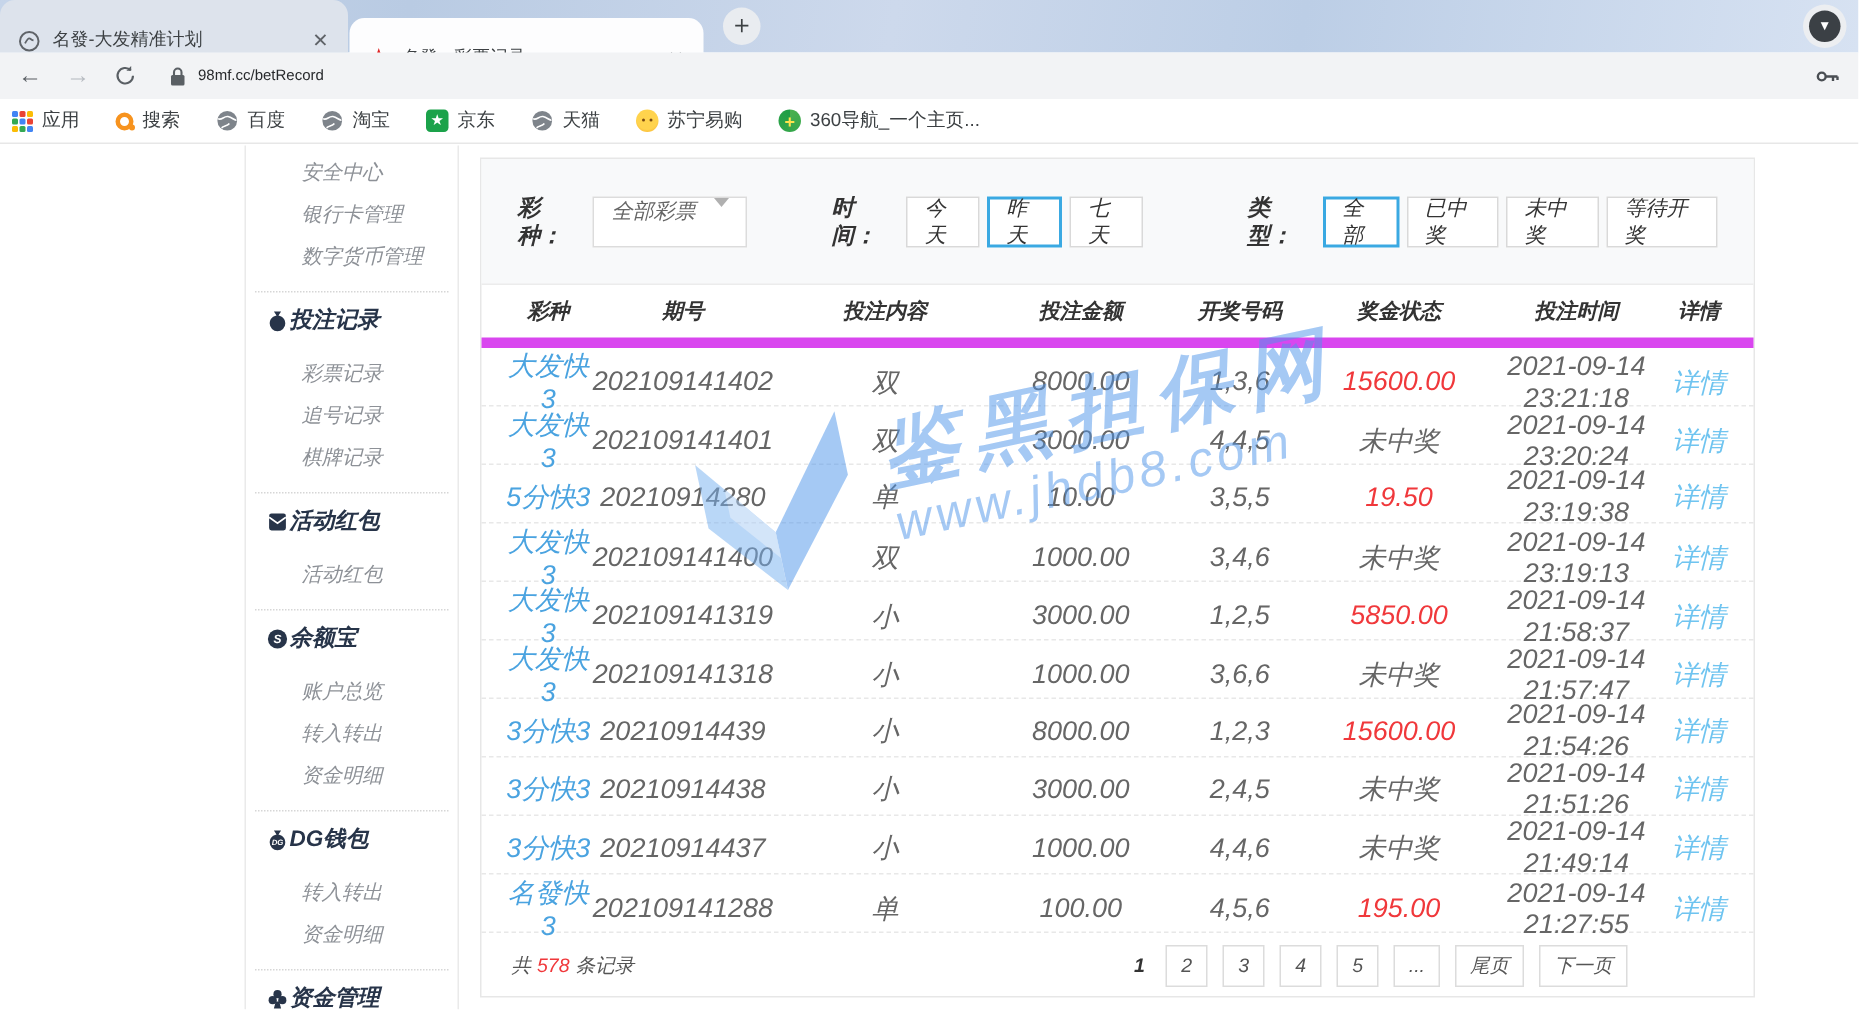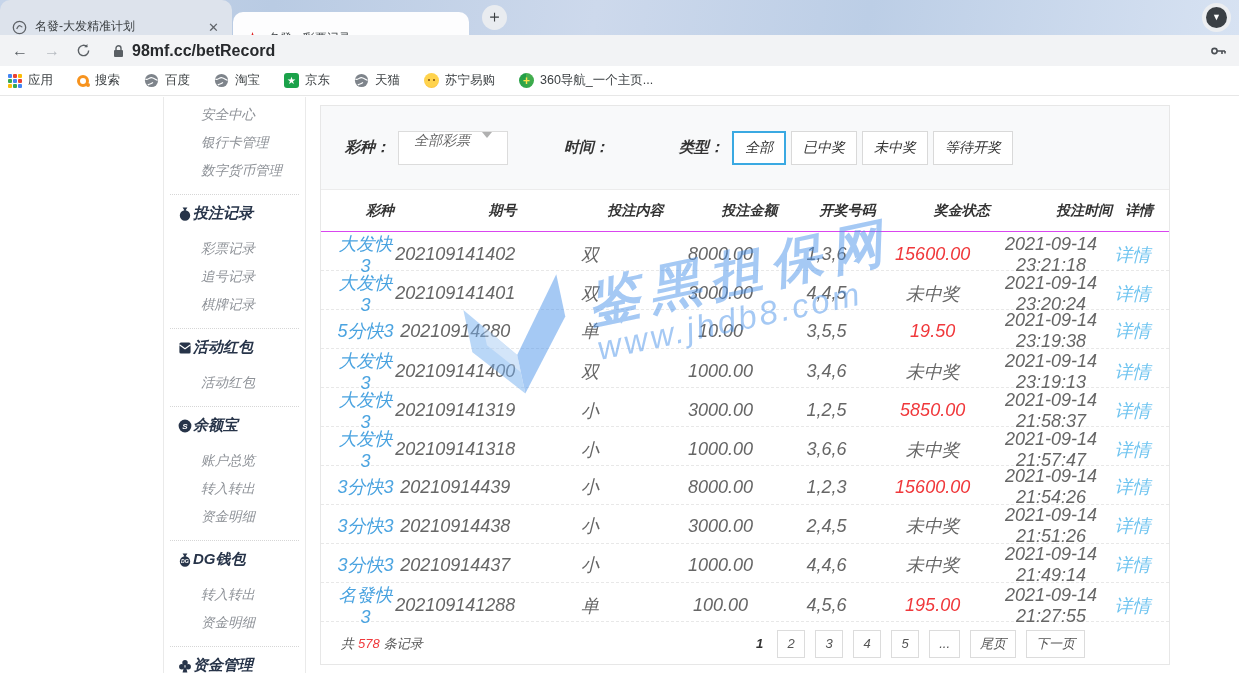--- a/index.html
+++ b/index.html
@@ -21,21 +21,21 @@
     background:#eceef1; display:flex; align-items:center; justify-content:center; cursor:pointer; }
   .corner-btn .inner { width:21px; height:21px; border-radius:50%; background:#3b4045; display:flex;
     align-items:center; justify-content:center; }
   .corner-btn .inner span { color:#fff; font-size:9px; line-height:1; }
 
   .toolbar { position:absolute; left:0; top:35px; width:1239px; height:31px; background:#f2f3f5;
     display:flex; align-items:center; padding:0 12px; gap:16px; }
   .nav-ic { font-size:16px; color:#5a5f64; cursor:pointer; line-height:1; }
   .nav-ic.disabled { color:#b7bbc1; }
   .url-box { display:flex; align-items:center; gap:8px; margin-left:6px; }
-  .url-text { font-size:16px; color:#27292c;font-weight:bold; }
+  .url-text { font-size:10px; color:#27292c; }
   .toolbar .right { margin-left:auto; display:flex; align-items:center; }
 
   .bookmarks { position:absolute; left:0; top:66px; width:1239px; height:30px; background:#fff;
     border-bottom:1px solid #e7e7e7; display:flex; align-items:center; padding:0 8px; gap:24px; }
   .bm { display:flex; align-items:center; gap:6px; font-size:12.5px; color:#3c4043; cursor:pointer; white-space:nowrap; }
   .apps-grid { display:grid; grid-template-columns:repeat(3,4px); grid-template-rows:repeat(3,4px); gap:1px; }
   .apps-grid i { width:4px; height:4px; border-radius:1px; }
   .ring-ic { width:12px; height:12px; border:3px solid #f7931e; border-radius:50%; position:relative; }
   .ring-ic::after { content:""; position:absolute; right:-4px; bottom:-3px; width:4px; height:4px; background:#f7931e; border-radius:50%; }
   .globe-ic { width:15px; height:15px; }
@@ -68,21 +68,21 @@
   .caret { width:0; height:0; border-left:5px solid transparent; border-right:5px solid transparent;
     border-top:6px solid #b0b0b0; }
   .f-group { display:flex; align-items:center; gap:5px; }
   .f-btn { height:34px; min-width:46px; padding:0 11px; background:#fff; border:1px solid #d9d9d9;
     font-size:14px; color:#333; display:flex; align-items:center; justify-content:center; cursor:pointer; }
   .f-btn.selected { border:2px solid #3aa9e2; }
   .gap1 { margin-left:56px; } .gap2 { margin-left:70px; }
 
   .thead, .trow { display:grid; grid-template-columns:7% 15% 18% 14% 12% 14% 15% 5%; align-items:center;
     text-align:center; padding:0 16px; }
-  .thead { height:42px; font-size:14px; font-weight:bold; color:#333; border-bottom:1px solid #d946ef;text-align:right; }
+  .thead { height:42px; font-size:14px; font-weight:bold; color:#333; border-bottom:7px solid #d946ef; }
   .trow { height:39px; font-size:18px; color:#666; border-bottom:1px dashed #e8e8e8; }
   .c-lottery { color:#4aa3e0; cursor:pointer; }
   .c-status.win { color:#f0383b; }
   .c-detail { color:#6fc4f0; cursor:pointer; }
 
   .pagefoot { height:43px; display:flex; align-items:center; padding:0 20px; font-size:13px; color:#555; }
   .total-red { color:#f0383b; margin:0 4px; }
   .pages { margin-left:auto; margin-right:64px; display:flex; align-items:center; gap:10px; }
   .pg { min-width:28px; height:28px; padding:0 9px; border:1px solid #dcdcdc; background:#fff; color:#555;
     font-size:13px; display:flex; align-items:center; justify-content:center; cursor:pointer; }
@@ -268,20 +268,25 @@
   </div>
 
   <div class="card">
     <div class="filterbar">
       <span class="f-label">彩种：</span>
       <div class="f-select">
         <span>全部彩票</span>
         <span class="caret"></span>
       </div>
       <span class="f-label gap1">时间：</span>
+      <div class="f-group" style="margin-left:8px;">
+        <div class="f-btn">今天</div>
+        <div class="f-btn selected">昨天</div>
+        <div class="f-btn">七天</div>
+      </div>
       <span class="f-label gap2">类型：</span>
       <div class="f-group" style="margin-left:8px;">
         <div class="f-btn selected">全部</div>
         <div class="f-btn">已中奖</div>
         <div class="f-btn">未中奖</div>
         <div class="f-btn">等待开奖</div>
       </div>
     </div>
 
     <div class="thead">

